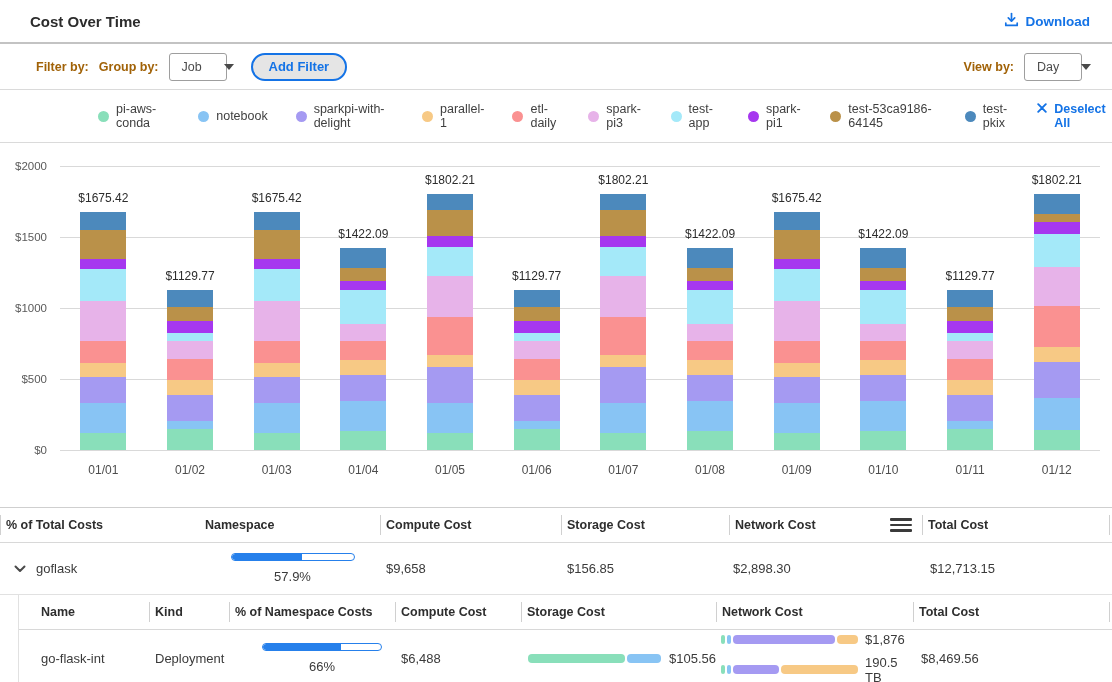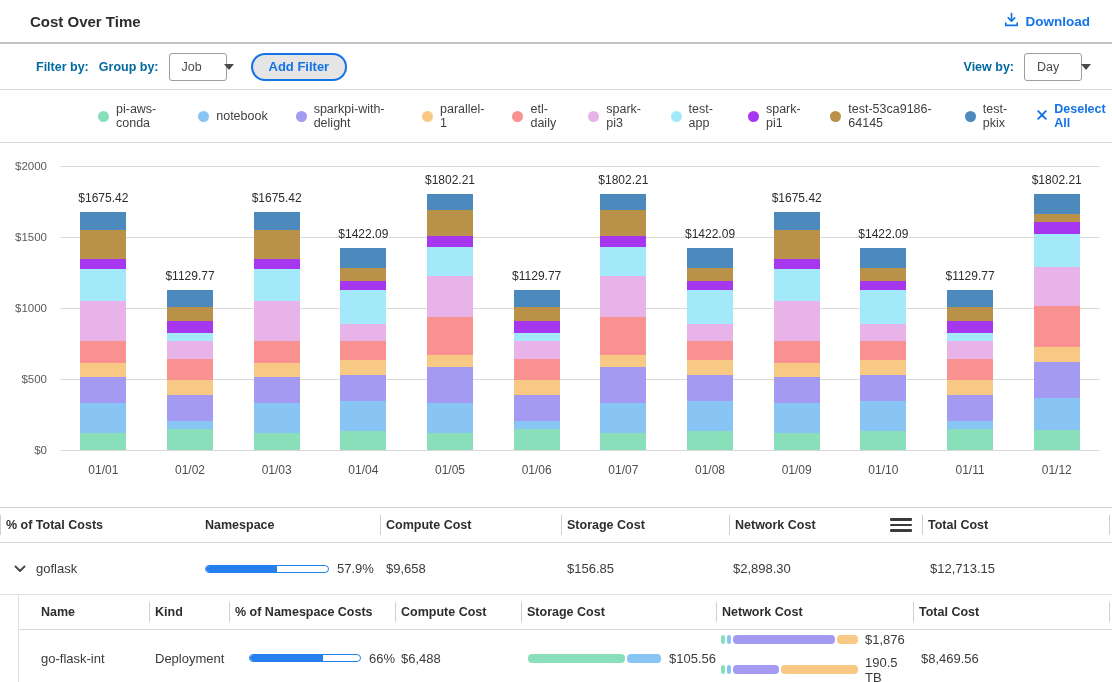--- a/index.html
+++ b/index.html
@@ -12,21 +12,21 @@
   .titlebar{
     height:44px; display:flex; align-items:center; justify-content:space-between;
     padding:0 22px 0 30px; border-bottom:2px solid #c3c3c3;
   }
   .title{ font-size:15px; font-weight:700; color:#2c2c2c; }
   .download{ display:flex; align-items:center; gap:7px; color:#1473e6; font-weight:700; font-size:13.5px; cursor:pointer; }
   .filterbar{
     height:46px; display:flex; align-items:center; gap:10px;
     padding:0 30px 0 36px; border-bottom:1px solid #dadada;
   }
-  .flabel{ font-size:12.5px; font-weight:700; color:#0369a1; }
+  .flabel{ font-size:12.5px; font-weight:700; color:#a16207; }
   .select{
     display:flex; align-items:center; justify-content:space-between; gap:10px;
     border:1px solid #9e9e9e; border-radius:3px; background:#fff;
     height:28px; padding:0 10px 0 12px; font-size:12.5px; color:#4b4b4b; cursor:pointer;
   }
   .select.date{ width:147px; margin-right:8px; }
   .select.small{ width:58px;gap:22px; }
   .caret{ width:0; height:0; border-left:5px solid transparent; border-right:5px solid transparent; border-top:6px solid #494949; flex:none; }
   .add-filter{
     margin-left:14px; height:28px; padding:0 16px; background:#e5e5e5;
@@ -36,21 +36,21 @@
   .spacer{ flex:1; }
   .viewby{ display:flex; align-items:center; gap:10px; }
   .legendbar{
     height:53px; display:flex; align-items:center;
     padding-left:98px; border-bottom:1px solid #dadada;
   }
   #legend-items{ display:flex; align-items:center; column-gap:28px; }
   .legend-item{ display:flex; align-items:center; gap:7px; cursor:pointer; }
   .legend-dot{ width:11px; height:11px; border-radius:50%; flex:none; }
   .legend-label{ font-size:12.5px; color:#3f3f3f; }
-  .deselect{ display:flex; align-items:center; gap:7px; margin-left:22px; color:#1473e6; font-size:12.5px; font-weight:700; cursor:pointer; }
+  .deselect{ display:flex; gap:7px; margin-left:22px; color:#1473e6; font-size:12.5px; font-weight:700; cursor:pointer; }
 
   
   .chart{ padding-top:23px; }
   .plot-wrap{ display:flex; }
   .y-axis{ width:60px; position:relative; height:284px; flex:none; }
   .y-tick{ position:absolute; right:13px; transform:translateY(-50%); font-size:11.5px; color:#5a5a5a; }
   .plot{ flex:1; position:relative; height:284px; margin-right:12px; }
   .gridline{ position:absolute; left:0; right:0; height:0; border-top:1px solid #d9d9d9; }
   .bars{ position:absolute; left:0; right:0; top:0; bottom:0; display:flex; }
   .bar-group{ flex:1; display:flex; flex-direction:column; align-items:center; justify-content:flex-end; }
@@ -71,21 +71,21 @@
     content:""; position:absolute; top:50%; transform:translateY(-50%);
     width:1px; height:20px; background:#d0d0d0;
   }
   .th.sep::before{ left:0; }
   .th.endsep::after{ right:2px; }
   .t-row{ display:grid; align-items:center; font-size:13px; color:#3a3a3a; }
   .outer .t-row{ height:52px; border-bottom:1px solid #e1e1e1; }
   .td{ padding-left:6px; }
   .ns-cell{ display:flex; align-items:center; gap:8px; padding-left:12px; cursor:pointer; }
   .chev{ width:16px; height:16px; display:flex; align-items:center; justify-content:center; flex:none; }
-  .pct-cell{ display:flex; align-items:center; gap:8px; padding-left:18px; }
+  .pct-cell{ display:flex; align-items:center; gap:8px; padding-left:18px;flex-direction:column; }
   .progress{ height:8px; border:1px solid #2680eb; border-radius:5px; background:#fff; overflow:hidden; }
   .progress-fill{ height:100%; background:#2680eb; border-radius:4px 0 0 4px; }
   .two-line{ line-height:20px; padding-left:4px; }
   .tot-cell{ padding-left:8px; }
 
   .nested{ margin-left:18px; border-left:1px solid #e1e1e1; border-top:1px solid #e1e1e1; margin-top:-1px; }
   .nested .t-head, .nested .t-row{ grid-template-columns:130px 80px 166px 126px 195px 197px auto; }
   .nested .t-row{ height:57px; }
   .nested .th.first, .nested .td.first{ padding-left:22px; }
   .pill{ height:9px; display:flex; border-radius:5px; }

